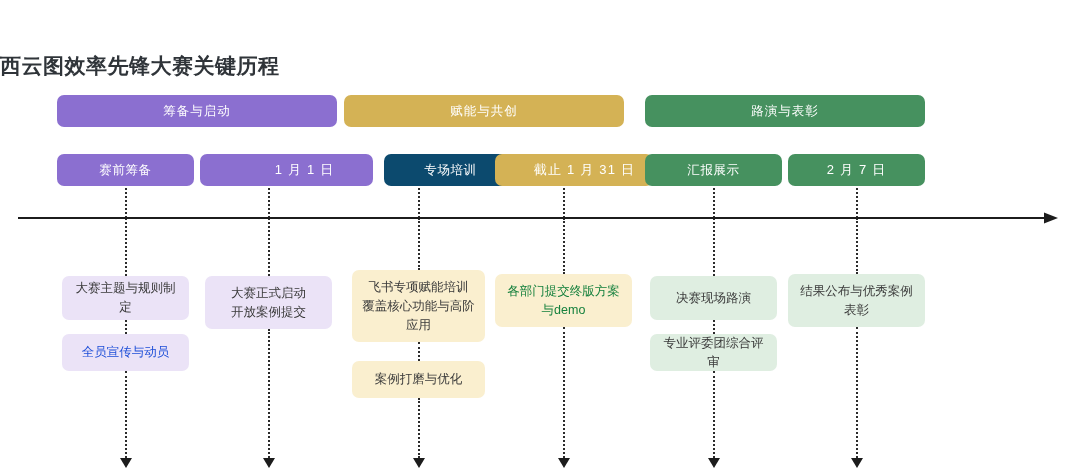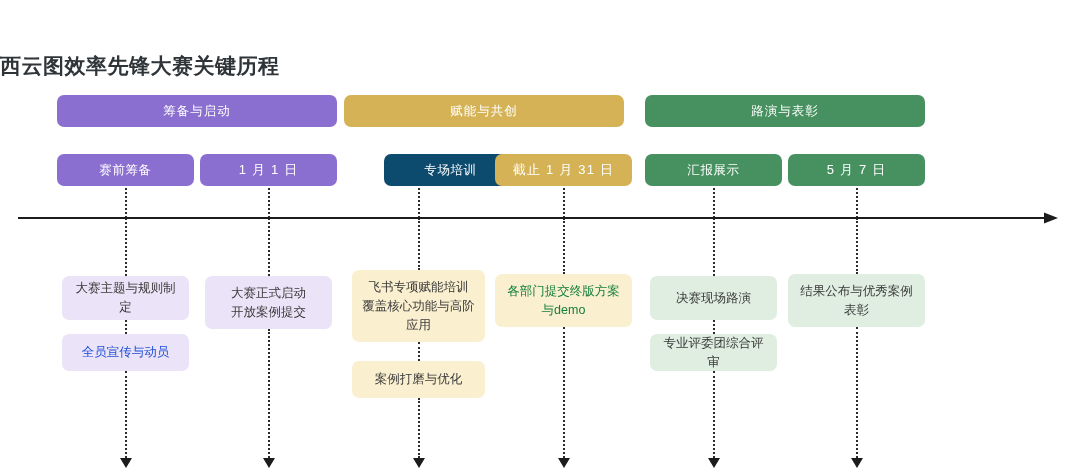--- a/index.html
+++ b/index.html
@@ -110,25 +110,25 @@
   <div id="chart-title">西云图效率先锋大赛关键历程</div>
 
   <div id="phase-bar-layer">
       <div class="phase-bar" style="left: 57px; top: 95px; width: 280px; background: rgb(139, 111, 208);">筹备与启动</div>
       <div class="phase-bar" style="left: 344px; top: 95px; width: 280px; background: rgb(212, 178, 85);">赋能与共创</div>
       <div class="phase-bar" style="left: 645px; top: 95px; width: 280px; background: rgb(70, 145, 95);">路演与表彰</div>
     </div>
 
   <div id="milestone-layer">
       <div class="milestone-chip" style="left: 57px; top: 154px; width: 137px; background: rgb(139, 111, 208);">赛前筹备</div>
-      <div class="milestone-chip is-date" style="left: 200px; top: 154px; width: 137px; background: rgb(139, 111, 208);">1 月 1 日</div>
+      <div class="milestone-chip is-date" style="left: 200px; top: 154px; width: 137px; background: rgb(139, 111, 208); padding-left: 36px;">1 月 1 日</div>
       <div class="milestone-chip" style="left: 352px; top: 154px; width: 133px; background: #0c4a6e; margin-left: 32px;">专场培训</div>
-      <div class="milestone-chip is-date" style="left: 495px; top: 154px; width: 137px; background: rgb(212, 178, 85);">截止 1 月 31 日</div>
+      <div class="milestone-chip is-date" style="left: 495px; top: 154px; width: 137px; background: rgb(212, 178, 85); padding-left: 21px;">截止 1 月 31 日</div>
       <div class="milestone-chip" style="left: 645px; top: 154px; width: 137px; background: rgb(70, 145, 95);">汇报展示</div>
-      <div class="milestone-chip is-date" style="left: 788px; top: 154px; width: 137px; background: rgb(70, 145, 95);">5 月 7 日</div>
+      <div class="milestone-chip is-date" style="left: 788px; top: 154px; width: 137px; background: rgb(70, 145, 95);">2 月 7 日</div>
     </div>
 
   <div id="connector-layer">
       <div class="connector" style="left: 125px; top: 188px; height: 30px; border-left-color: rgb(43, 43, 43);"></div>
       <div class="connector" style="left: 125px; top: 218px; height: 58px; border-left-color: rgb(43, 43, 43);"></div>
       <div class="connector" style="left: 125px; top: 320px; height: 14px; border-left-color: rgb(43, 43, 43);"></div>
       <div class="connector" style="left: 125px; top: 371px; height: 87px; border-left-color: rgb(43, 43, 43);"></div>
       <div class="connector-arrow" style="left: 120px; top: 458px; border-top-color: rgb(28, 28, 28);"></div>
       <div class="connector" style="left: 268px; top: 188px; height: 30px; border-left-color: rgb(43, 43, 43);"></div>
       <div class="connector" style="left: 268px; top: 218px; height: 58px; border-left-color: rgb(43, 43, 43);"></div>

